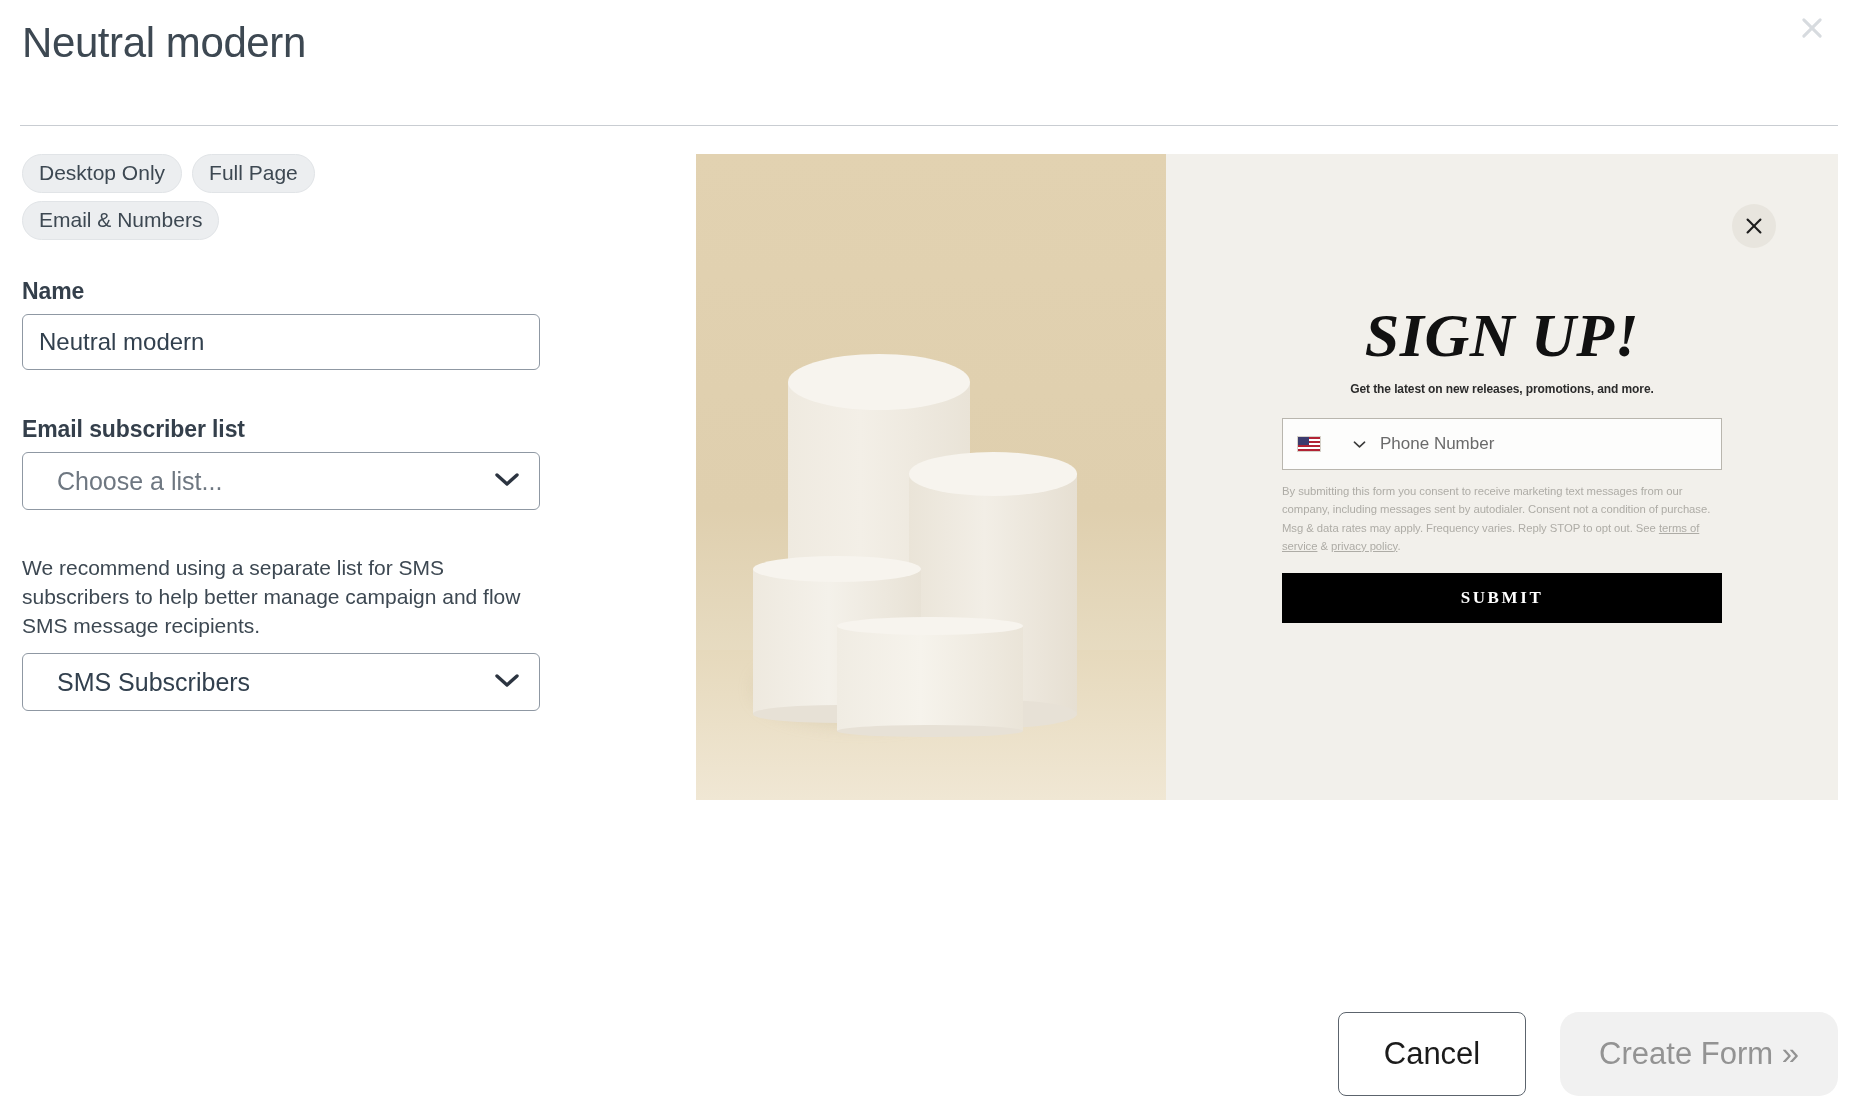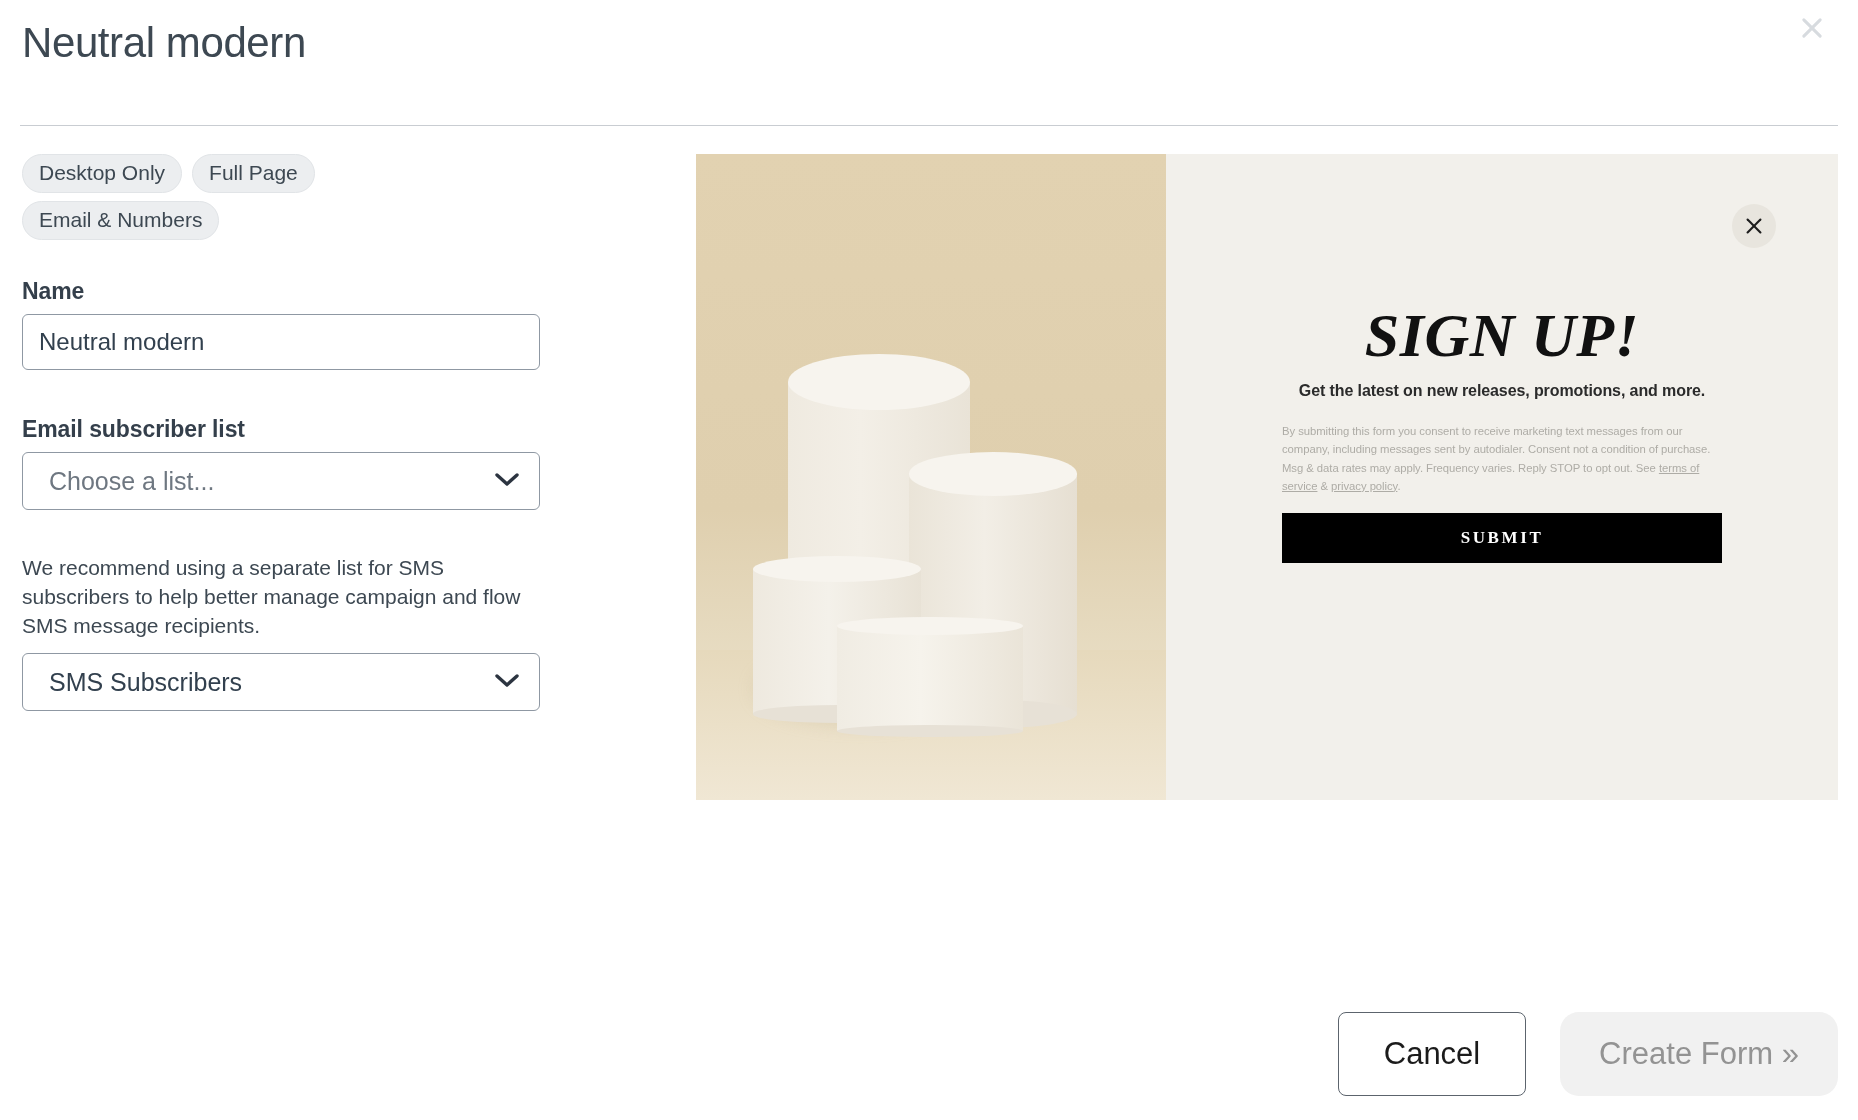--- a/index.html
+++ b/index.html
@@ -102,21 +102,21 @@
 
   .select-wrap { position: relative; width: 518px; }
   .select-box {
     width: 518px;
     height: 58px;
     border: 1px solid #8f98a3;
     border-radius: 6px;
     background: #fff;
     display: flex;
     align-items: center;
-    padding: 0 26px;
+    padding: 0 34px;
     font-size: 25px;
     cursor: pointer;
   }
   .select-value { color: #32404e; }
   .select-value.placeholder { color: #6e7781; }
   .chevron {
     position: absolute;
     right: 20px; top: 50%;
     transform: translateY(-50%);
     pointer-events: none;
@@ -206,21 +206,21 @@
     font-style: italic;
     font-weight: 700;
     font-size: 62px;
     color: #111;
     text-align: center;
     margin: 0 0 16px 0;
     letter-spacing: 0.5px;
     line-height: 1;
   }
   .pf-sub {
-    font-size: 16px;
+    font-size: 12px;
     color: #2b2b2b;
     text-align: center;
     margin: 0 0 22px 0;
     font-weight: 700;
     letter-spacing: -0.1px;
   }
   .pf-input {
     width: 100%;
     height: 52px;
     background: #fdfdfc;
@@ -384,20 +384,29 @@
             <line x1="5" y1="5" x2="19" y2="19"></line>
               <line x1="19" y1="5" x2="5" y2="19"></line>
           </svg>
         </div>
 
         <div class="pf-inner">
           <h2 class="pf-title">SIGN UP!</h2>
           <p class="pf-sub">Get the latest on new releases, promotions, and more.</p>
 
 
+          <div class="pf-input pf-phone">
+            <span class="flag"></span>
+            <span class="phone-chevron">
+              <svg width="13" height="9" viewBox="0 0 14 9" fill="none" stroke="#3a3a3a" stroke-width="1.7" stroke-linecap="round" stroke-linejoin="round">
+                <polyline points="1.5,2 7,7 12.5,2"></polyline>
+              </svg>
+            </span>
+            <span>Phone Number</span>
+          </div>
 
           <p class="pf-consent"><span>By submitting this form you consent to receive marketing text messages from our company, including messages sent by autodialer. Consent not a condition of purchase. Msg &amp; data rates may apply. Frequency varies. Reply STOP to opt out. See </span><u>terms of service</u><span> &amp; </span><u>privacy policy</u><span>.</span></p>
 
           <button class="pf-submit">SUBMIT</button>
         </div>
       </div>
     </div>
   </div>
 
   <div class="modal-footer">

